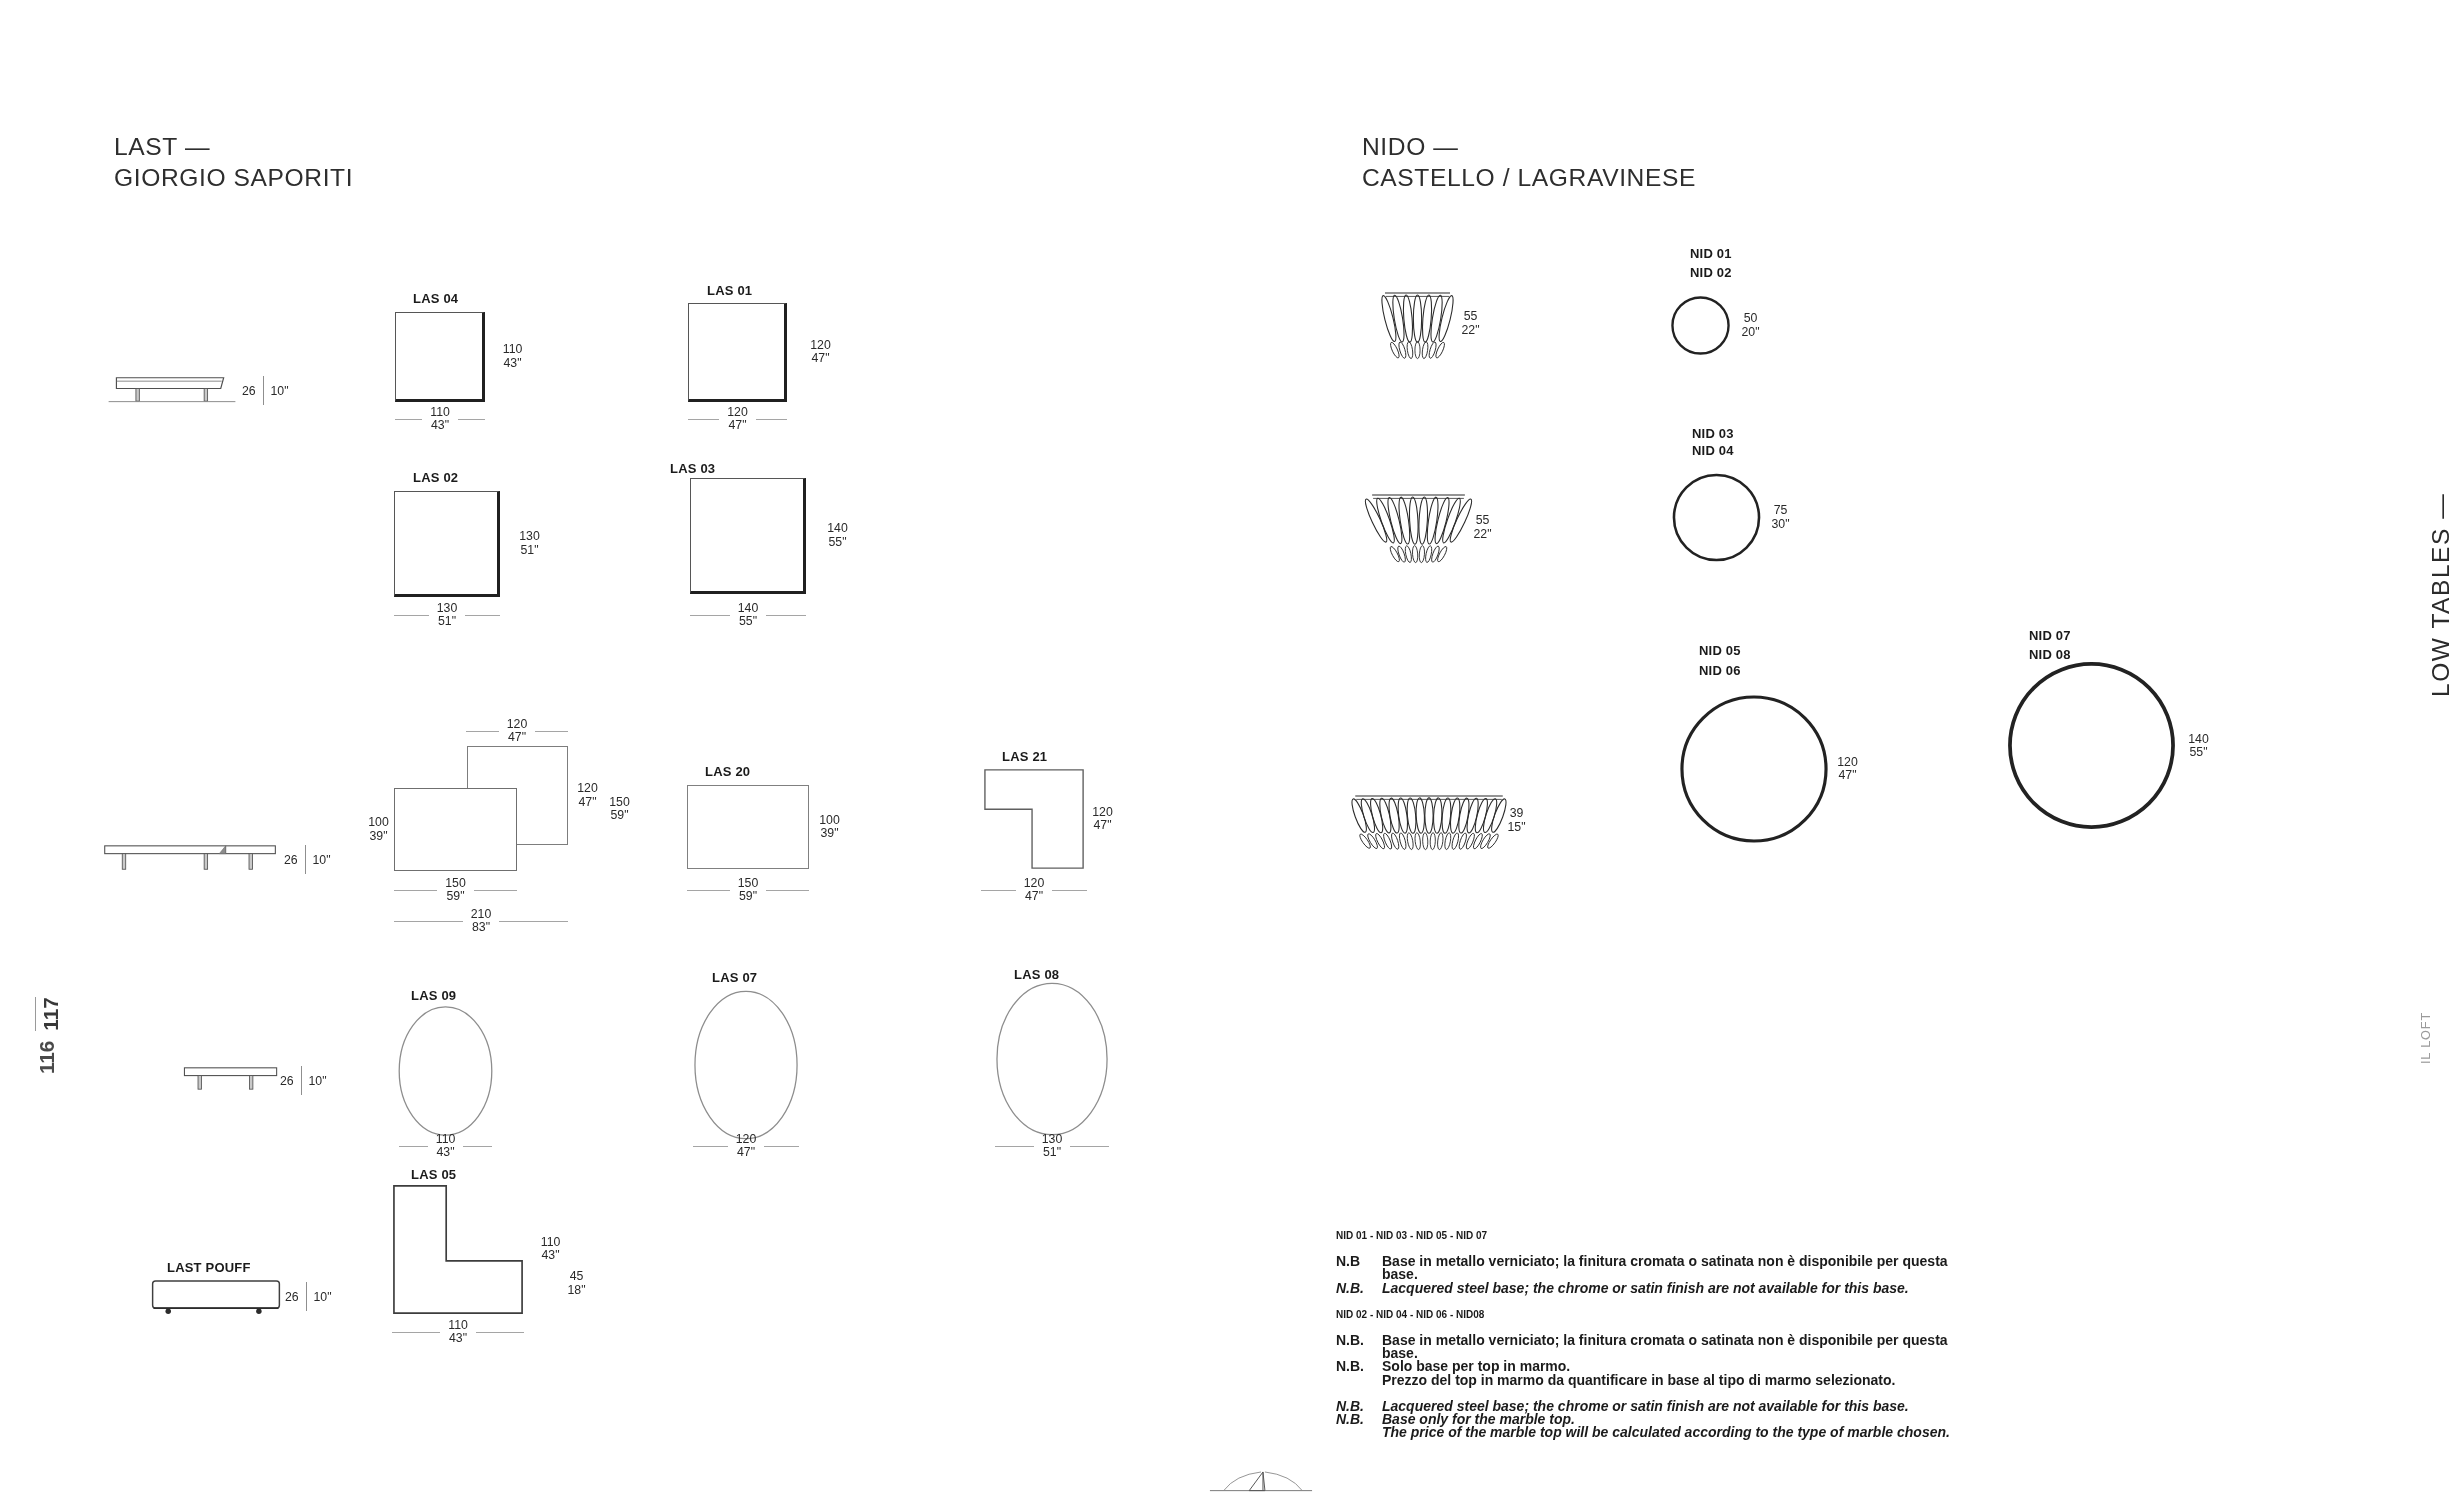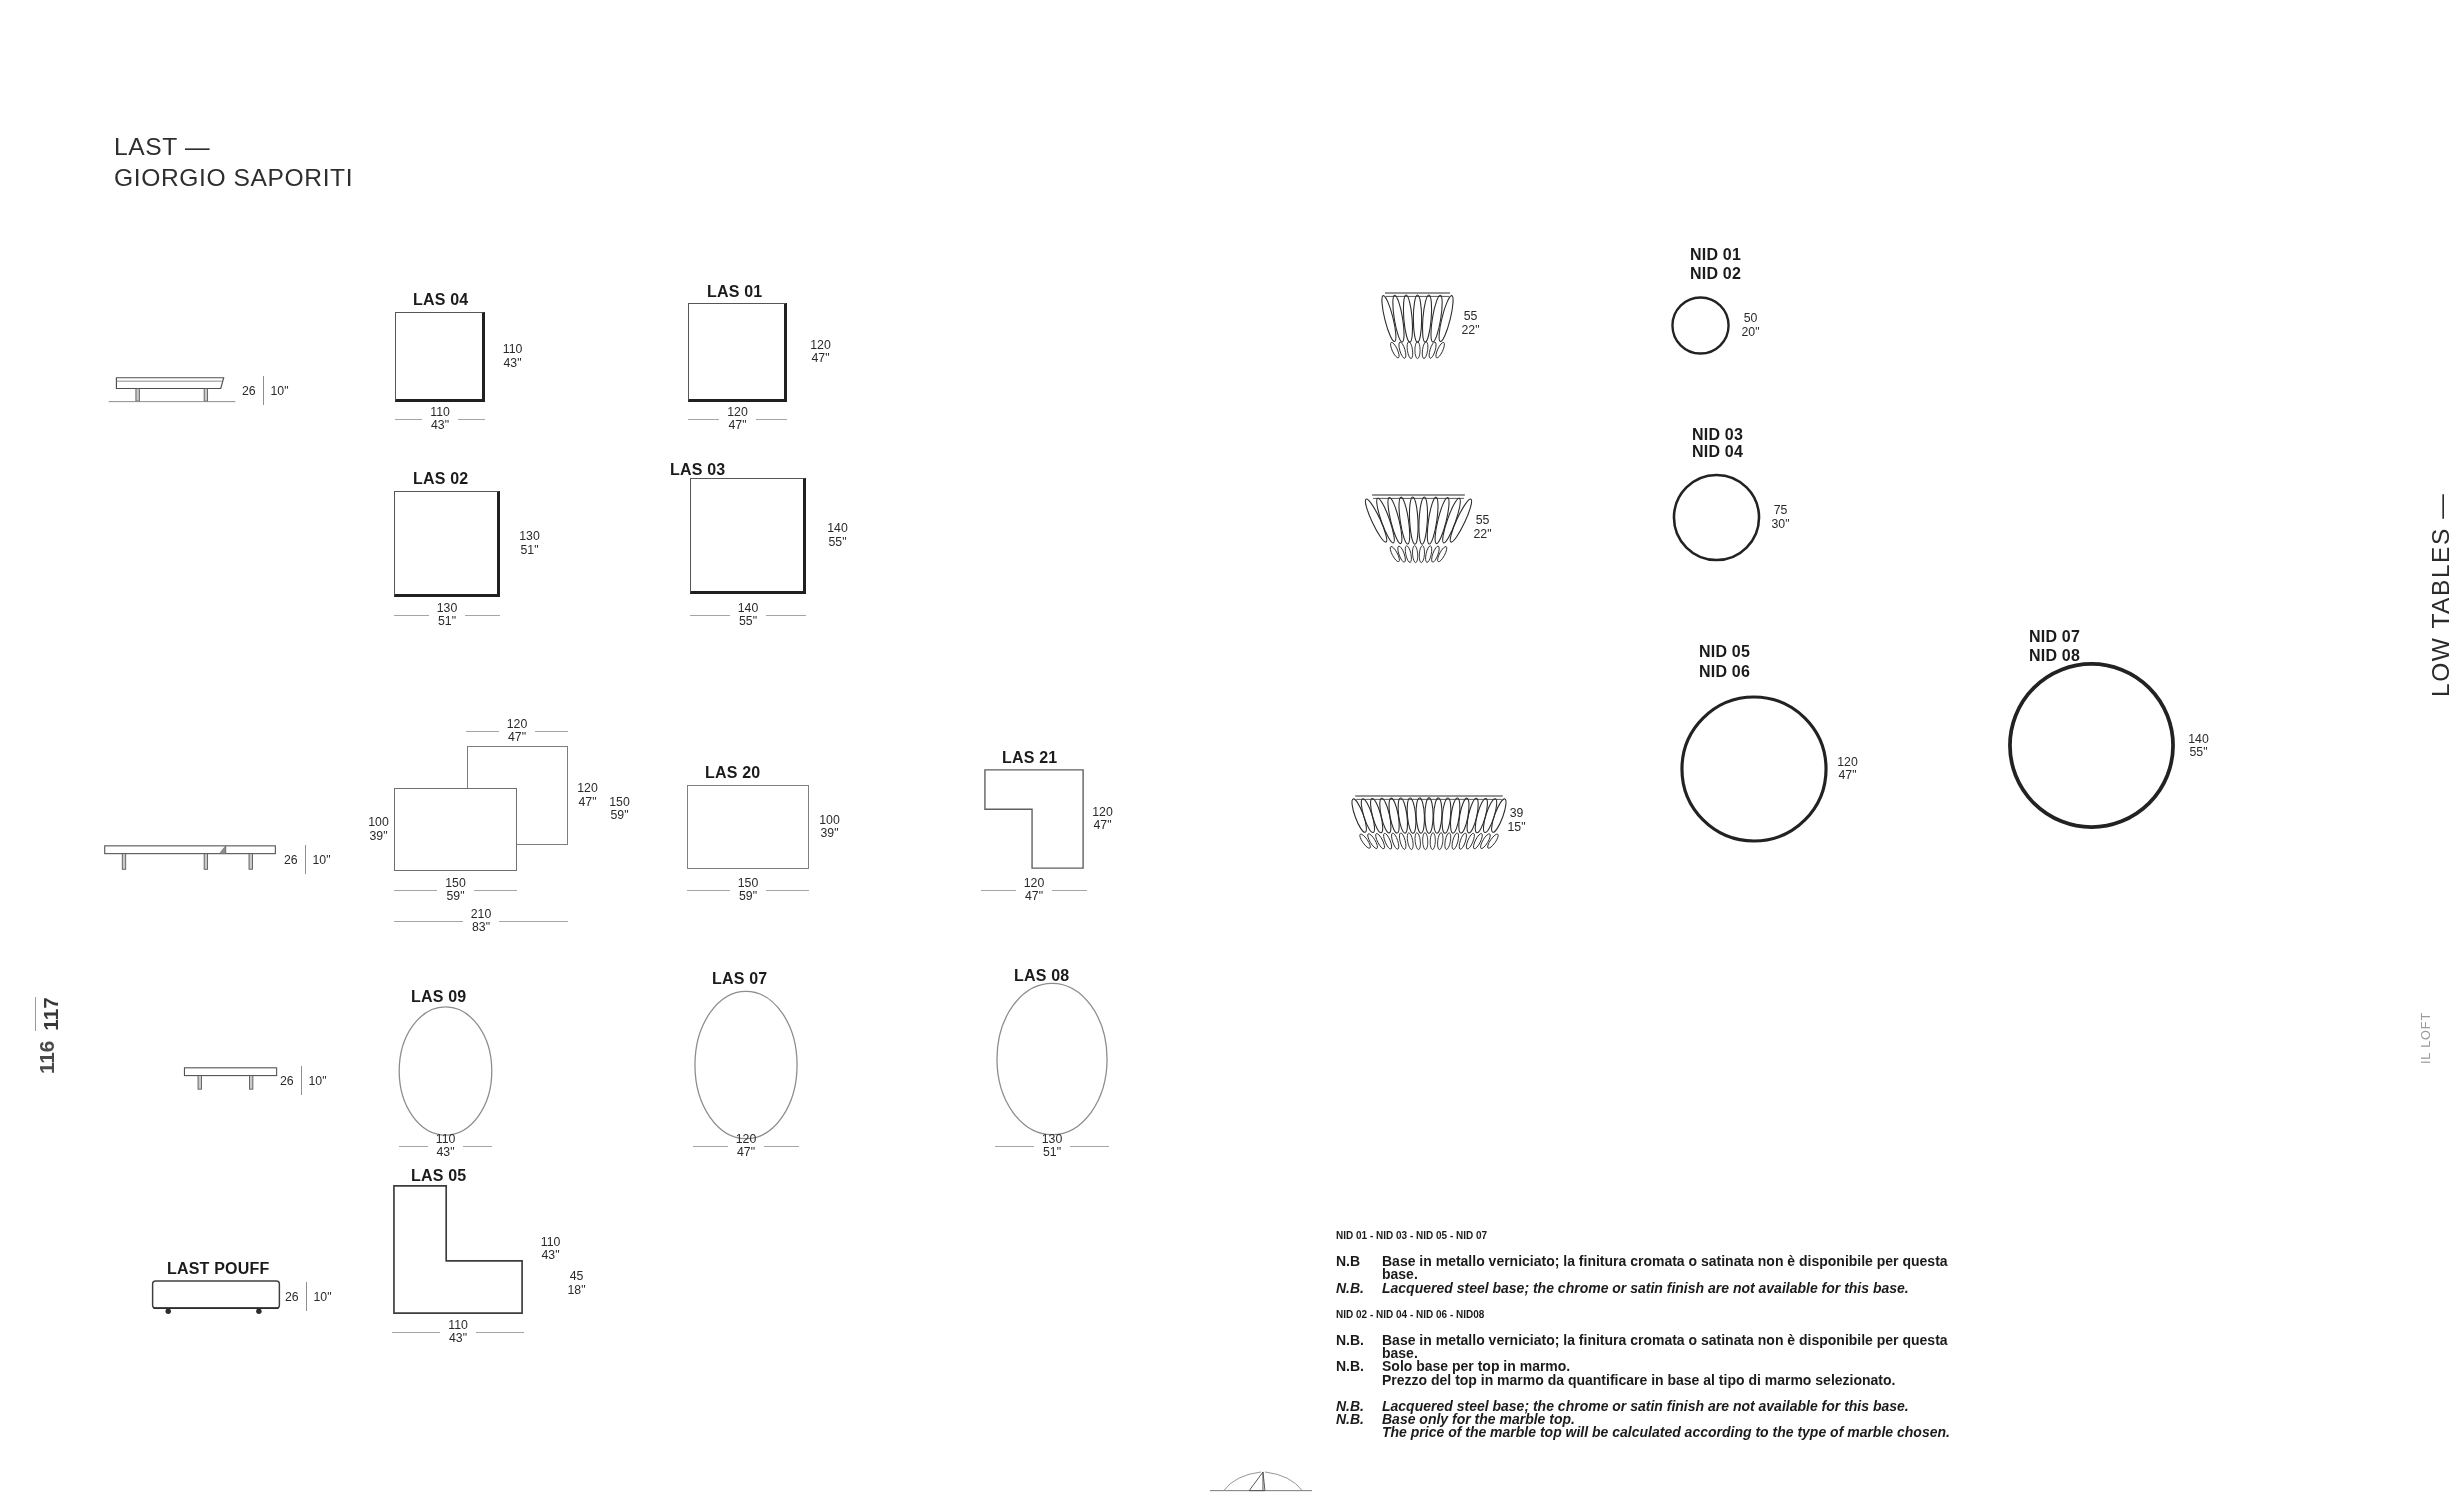--- a/index.html
+++ b/index.html
@@ -1,18 +1,18 @@
 <!DOCTYPE html>
 <html><head>
 <meta charset="utf-8">
 <style>
   html,body{margin:0;padding:0;background:#fff;}
   #page{position:relative;width:2463px;height:1499px;background:#ffffff;font-family:"Liberation Sans",sans-serif;overflow:hidden;color:#222;}
   .sec-title{position:absolute;font-size:24.6px;line-height:30.5px;letter-spacing:0.6px;color:#2e2e2e;font-weight:400;white-space:nowrap;}
-  .itemlabel{position:absolute;font-size:16px;font-weight:700;color:#1b1b1b;letter-spacing:0.2px;white-space:nowrap;padding-left:17px;}
+  .itemlabel{position:absolute;font-size:13px;font-weight:700;color:#1b1b1b;letter-spacing:0.2px;white-space:nowrap;padding-left:17px;}
   .sq{position:absolute;background:#fff;border:1.4px solid #565656;border-right:3.9px solid #202020;border-bottom:3.9px solid #202020;box-sizing:border-box;}
   .orect{position:absolute;background:#fff;border:1.1px solid #7d7d7d;box-sizing:border-box;}
   .vdim{position:absolute;display:flex;flex-direction:row;align-items:center;}
   .vdim .seg{width:1px;flex:1 1 auto;background:#a5a5a5;}
   .vdim .txt{white-space:pre;text-align:center;font-size:12.3px;line-height:13.3px;color:#2a2a2a;padding:2px 0;}
   .hdim{position:absolute;display:flex;align-items:center;height:26.6px;}
   .hdim .seg{height:1px;flex:1 1 auto;background:#a5a5a5;}
   .hdim .txt{white-space:pre;text-align:center;font-size:12.3px;line-height:13.3px;color:#2a2a2a;padding:0 7.9px;}
   .dim26{position:absolute;display:flex;align-items:center;gap:6.9px;font-size:12.3px;color:#2a2a2a;height:33px;white-space:nowrap;}
   .dim26 .bar{width:1px;height:29.6px;background:#8f8f8f;}
@@ -33,20 +33,24 @@
 </head>
 <body>
 
 <div id="page">
 
   <div class="sec-title" style="left:114px;top:132px;">
     <div>LAST —</div>
     <div>GIORGIO SAPORITI</div>
   </div>
 
+  <div class="sec-title" style="left:1362px;top:132px;">
+    <div>NIDO —</div>
+    <div>CASTELLO / LAGRAVINESE</div>
+  </div>
 
   <div class="rot lowtables" style="left:2455px;top:697px;">
     <div class="rot-inner">LOW TABLES —</div>
   </div>
 
   <div class="rot illoft" style="left:2433px;top:1064px;">
     <div class="rot-inner">IL LOFT</div>
   </div>
 
   <div class="rot" style="left:63px;top:1074px;">

